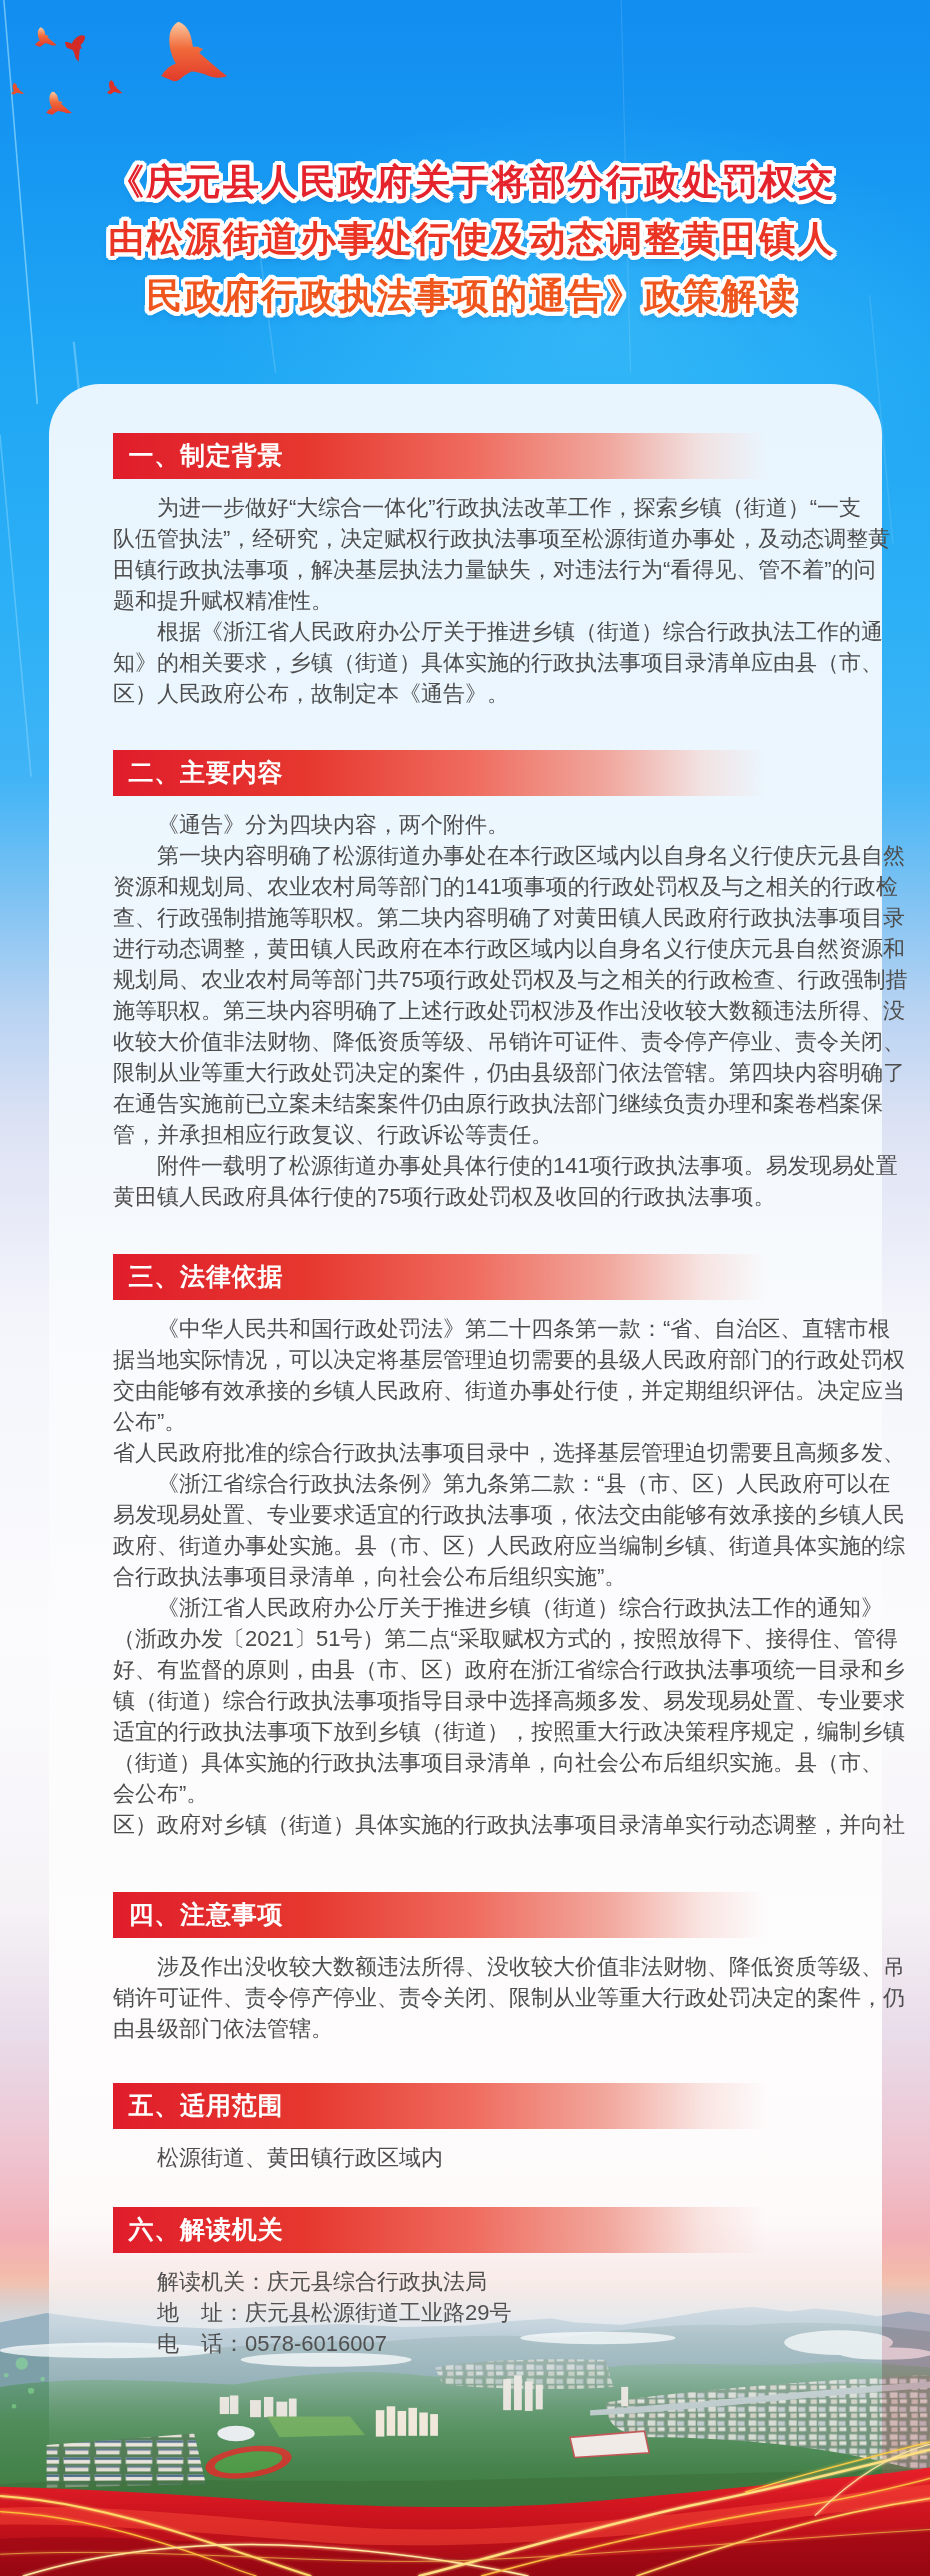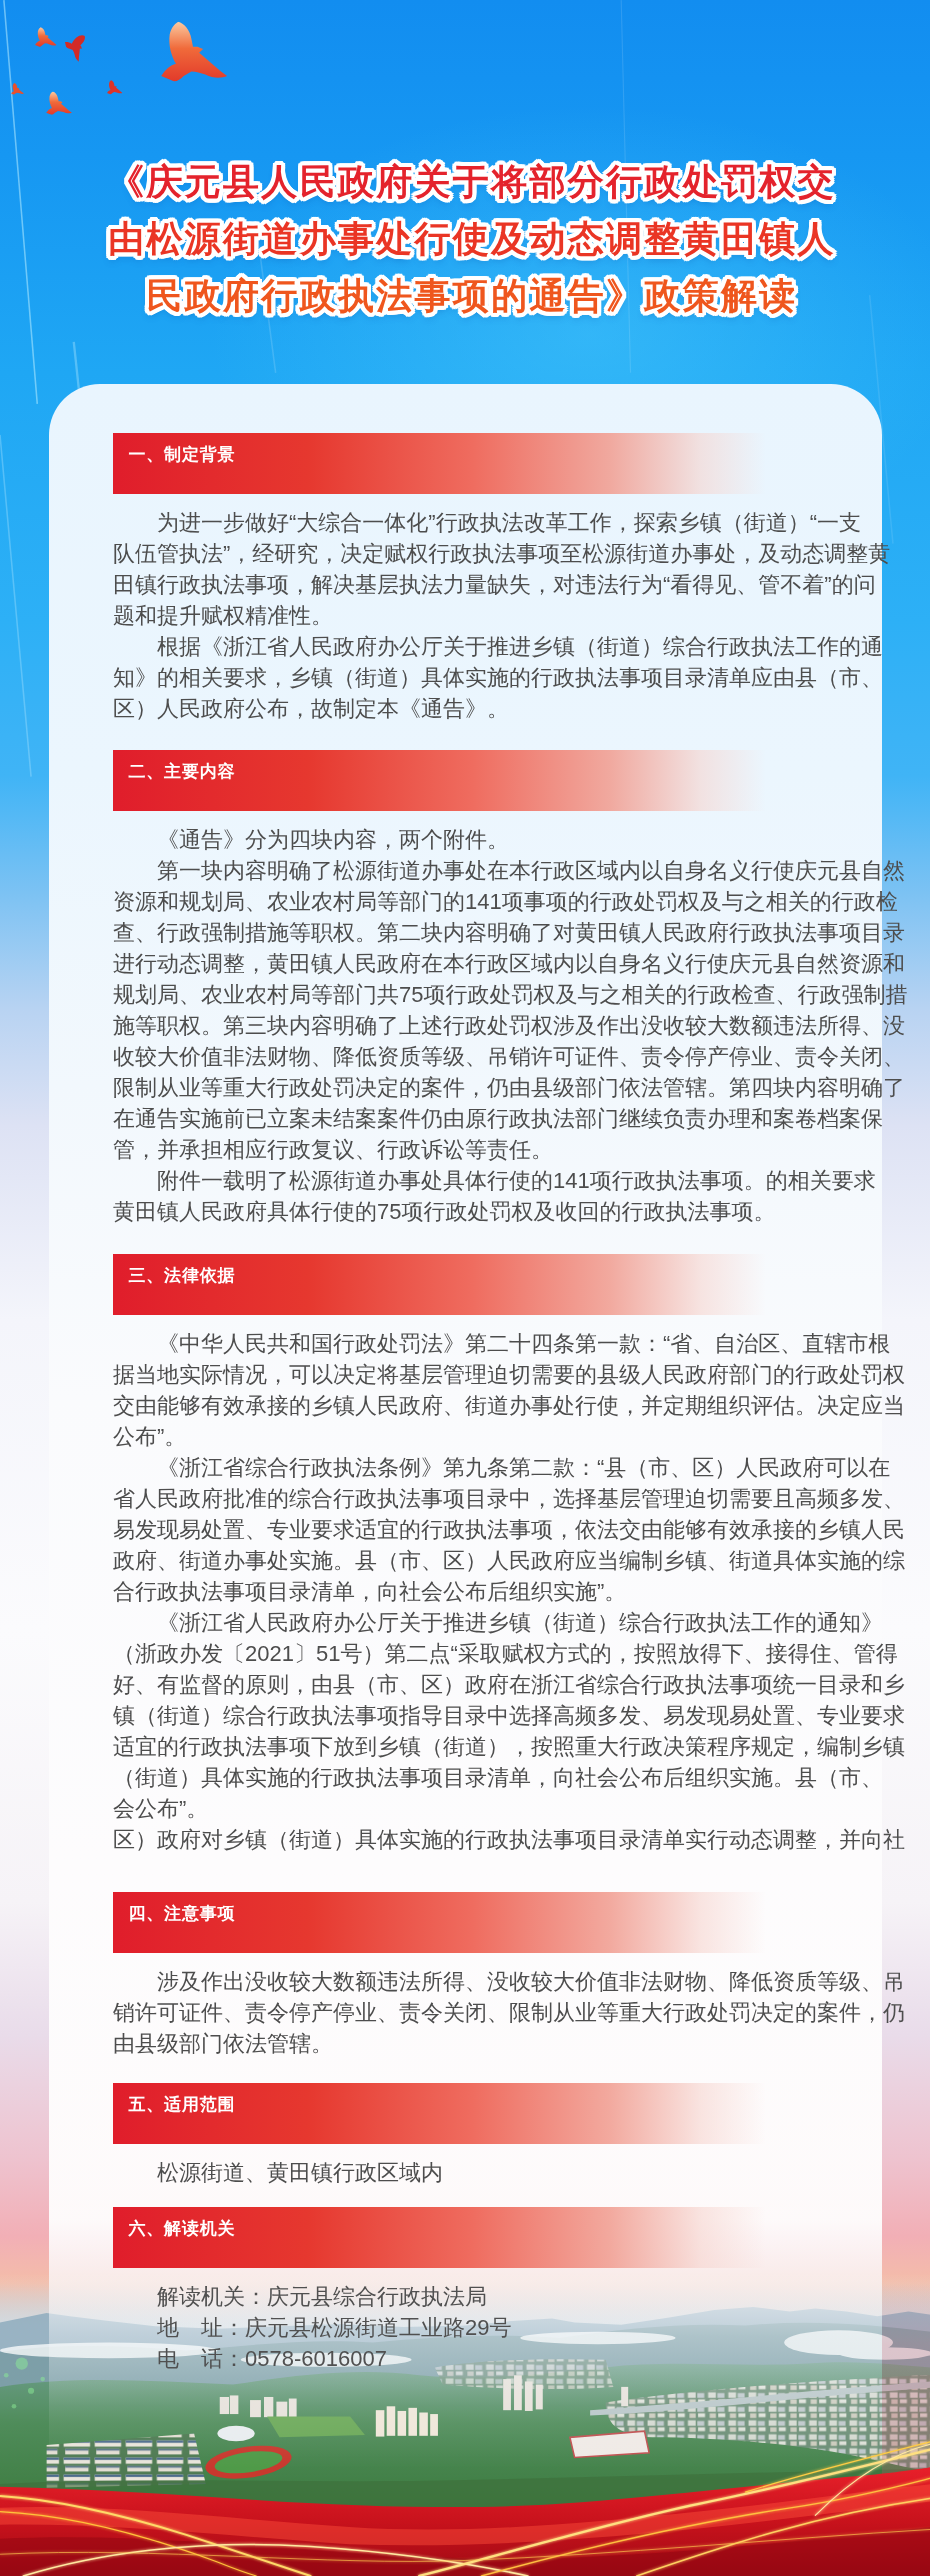--- a/index.html
+++ b/index.html
@@ -24,22 +24,22 @@
 .title .tl{white-space:nowrap;
   text-shadow:0 3.9px 0 #fff,0 -3.9px 0 #fff,3.9px 0 0 #fff,-3.9px 0 0 #fff,3.1px 2.3px 0 #fff,-3.1px 2.3px 0 #fff,3.1px -2.3px 0 #fff,-3.1px -2.3px 0 #fff,2.3px 3.1px 0 #fff,-2.3px 3.1px 0 #fff,2.3px -3.1px 0 #fff,-2.3px -3.1px 0 #fff,1.6px 3.9px 0 #fff,-1.6px 3.9px 0 #fff,3.9px 1.6px 0 #fff,-3.9px 1.6px 0 #fff,1.6px -3.9px 0 #fff,-1.6px -3.9px 0 #fff,3.9px -1.6px 0 #fff,-3.9px -1.6px 0 #fff,0 5.4px 7.8px rgba(0,70,160,.35)}
 .title .t1{color:#e4232c}
 .title .t2{color:#ea3524}
 .title .t3{color:#ef561d}
 
 
 .card{position:absolute;left:49px;top:384px;width:833px;height:2192px;border-radius:51px 51px 0 0;
   background:linear-gradient(180deg,#e9f5fe 0px,#ebf6fe 392px,#f2f8fd 703px,#fafbfd 1013px,#fdfcfd 1479px,rgba(254,252,252,.97) 1836px,rgba(250,250,252,.75) 1898px,rgba(245,248,250,.4) 1953px,rgba(255,255,255,.1) 2022px,rgba(255,255,255,0) 2085px)}
 .sec{position:absolute;left:64px;width:705px}
-.hd{display:block;width:653px;height:61px;line-height:45px;padding-left:15.5px;color:#fff;font-weight:bold;font-size:17px;letter-spacing:0.8px;
-  font-family:Liberation Mono, monospace;
+.hd{display:block;width:653px;height:46px;line-height:45px;padding-left:15.5px;color:#fff;font-weight:bold;font-size:25px;letter-spacing:0.8px;
+  font-family:Liberation Serif, serif;
   background:linear-gradient(90deg,#e01d2b 0%,#e6382f 30%,#ef6c5f 55%,rgba(241,160,148,.9) 76%,rgba(246,212,206,.6) 90%,rgba(255,255,255,0) 100%)}
 .body{margin-top:13.2px;font-size:22px;line-height:31px;color:#4d4d4d}
 .para{display:block}
 .ln{display:block;white-space:nowrap;text-align:justify;text-align-last:justify}
 .ln.last{text-align:left;text-align-last:left}
 .ind{padding-left:2em}
 .ct{font-weight:normal;color:#505050}
 </style>
 </head>
 <body>
@@ -193,38 +193,38 @@
         <span class="ln">查、行政强制措施等职权。第二块内容明确了对黄田镇人民政府行政执法事项目录</span>
         <span class="ln">进行动态调整，黄田镇人民政府在本行政区域内以自身名义行使庆元县自然资源和</span>
         <span class="ln">规划局、农业农村局等部门共75项行政处罚权及与之相关的行政检查、行政强制措</span>
         <span class="ln">施等职权。第三块内容明确了上述行政处罚权涉及作出没收较大数额违法所得、没</span>
         <span class="ln">收较大价值非法财物、降低资质等级、吊销许可证件、责令停产停业、责令关闭、</span>
         <span class="ln">限制从业等重大行政处罚决定的案件，仍由县级部门依法管辖。第四块内容明确了</span>
         <span class="ln">在通告实施前已立案未结案案件仍由原行政执法部门继续负责办理和案卷档案保</span>
         <span class="ln last">管，并承担相应行政复议、行政诉讼等责任。</span>
       </p>
       <p class="para">
-        <span class="ln ind">附件一载明了松源街道办事处具体行使的141项行政执法事项。的相关要求</span>
+        <span class="ln ind">附件一载明了松源街道办事处具体行使的141项行政执法事项。易发现易处置</span>
         <span class="ln last">黄田镇人民政府具体行使的75项行政处罚权及收回的行政执法事项。</span>
       </p>
     </div>
   </section>
 
   <section class="sec" style="top:870px">
     <h2 class="hd">三、法律依据</h2>
     <div class="body">
       <p class="para">
         <span class="ln ind">《中华人民共和国行政处罚法》第二十四条第一款：“省、自治区、直辖市根</span>
         <span class="ln">据当地实际情况，可以决定将基层管理迫切需要的县级人民政府部门的行政处罚权</span>
         <span class="ln">交由能够有效承接的乡镇人民政府、街道办事处行使，并定期组织评估。决定应当</span>
         <span class="ln last">公布”。</span>
       </p>
       <p class="para">
+        <span class="ln">省人民政府批准的综合行政执法事项目录中，选择基层管理迫切需要且高频多发、</span>
         <span class="ln ind">《浙江省综合行政执法条例》第九条第二款：“县（市、区）人民政府可以在</span>
-        <span class="ln">省人民政府批准的综合行政执法事项目录中，选择基层管理迫切需要且高频多发、</span>
         <span class="ln">易发现易处置、专业要求适宜的行政执法事项，依法交由能够有效承接的乡镇人民</span>
         <span class="ln">政府、街道办事处实施。县（市、区）人民政府应当编制乡镇、街道具体实施的综</span>
         <span class="ln last">合行政执法事项目录清单，向社会公布后组织实施”。</span>
       </p>
       <p class="para">
         <span class="ln ind">《浙江省人民政府办公厅关于推进乡镇（街道）综合行政执法工作的通知》</span>
         <span class="ln">（浙政办发〔2021〕51号）第二点“采取赋权方式的，按照放得下、接得住、管得</span>
         <span class="ln">好、有监督的原则，由县（市、区）政府在浙江省综合行政执法事项统一目录和乡</span>
         <span class="ln">镇（街道）综合行政执法事项指导目录中选择高频多发、易发现易处置、专业要求</span>
         <span class="ln">适宜的行政执法事项下放到乡镇（街道），按照重大行政决策程序规定，编制乡镇</span>

